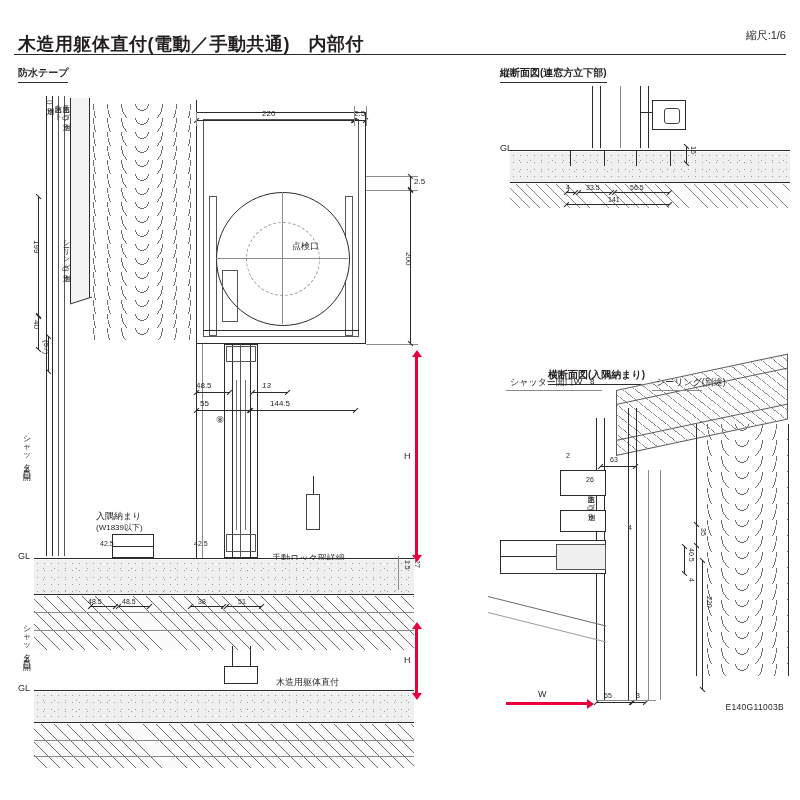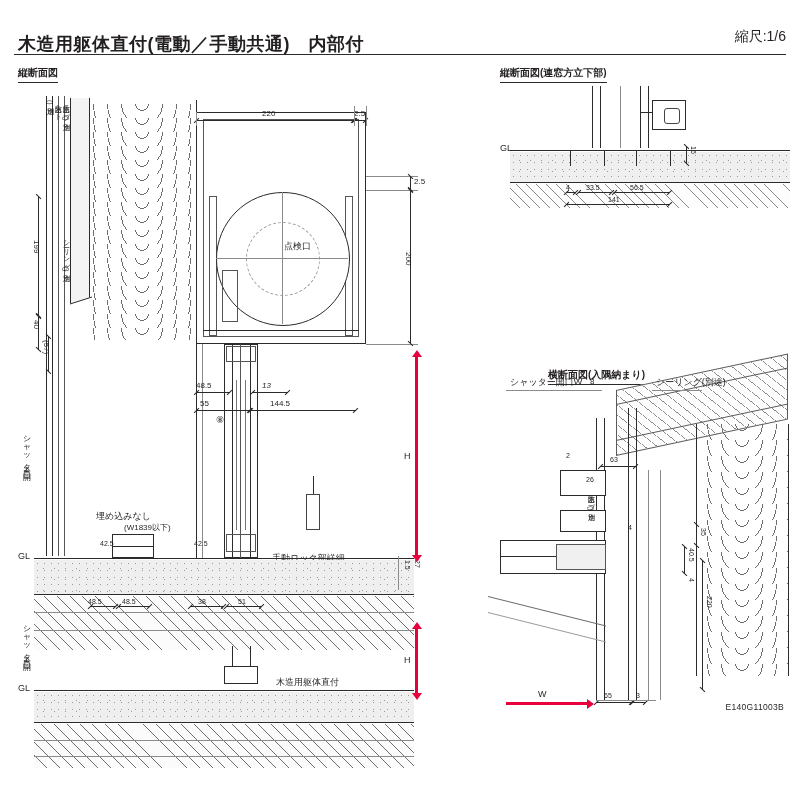--- a/index.html
+++ b/index.html
@@ -14,21 +14,21 @@
   .thin{background:#555;}
   .lt{background:#8b8b8b;}
   .txt{position:absolute;font-size:8px;line-height:1;white-space:nowrap;color:#231f20;}
   .txt9{font-size:9px;}
   .vtxt{writing-mode:vertical-rl;text-orientation:mixed;}
   .box{position:absolute;border:1px solid #2b2b2b;box-sizing:border-box;}
   .fillw{background:#ffffff;}
 
   
   #title{position:absolute;left:18px;top:32px;font-size:18px;font-weight:bold;letter-spacing:.5px;}
-  #scale{position:absolute;right:14px;top:28px;font-size:14px;}
+  #scale{position:absolute;right:14px;top:28px;font-size:11px;}
   #rule{position:absolute;left:14px;top:54px;width:772px;height:1px;background:#2b2b2b;}
   .sechead{position:absolute;font-size:10px;font-weight:bold;}
   .sechead .ul{display:block;border-bottom:1px solid #2b2b2b;padding-bottom:2px;}
 
   
   .concrete{
     background-color:#efefef;
     background-image:
       radial-gradient(#9a9a9a 0.6px, transparent 0.7px),
       radial-gradient(#9a9a9a 0.5px, transparent 0.6px);
@@ -72,21 +72,21 @@
 </head>
 <body>
 
 <div id="sheet">
 
   <div id="title">木造用躯体直付(電動／手動共通)　内部付</div>
   <div id="scale">縮尺:1/6</div>
   <div id="rule"></div>
 
   <div class="sechead" style="left:18px;top:66px;">
-    <span class="ul">縦断面図</span>
+    <span class="ul">防水テープ</span>
   </div>
   <div class="sechead" style="left:500px;top:66px;">
     <span class="ul">縦断面図(連窓方立下部)</span>
   </div>
   <div class="sechead" style="left:500px;top:368px;margin-left:48px;">
     <span class="ul">横断面図(入隅納まり)</span>
   </div>
 
   <div class="code">E140G11003B</div>
 
@@ -112,21 +112,21 @@
   <div class="box fillw" style="left:196px;top:112px;width:170px;height:232px;"></div>
   <div class="box" style="left:203px;top:119px;width:156px;height:218px;border-color:#555;"></div>
   <div class="box" style="left:209px;top:196px;width:8px;height:140px;border-color:#555;"></div>
   <div class="box" style="left:345px;top:196px;width:8px;height:140px;border-color:#555;"></div>
 
   <div class="abs" style="left:216px;top:192px;width:132px;height:132px;border:1px solid #2b2b2b;border-radius:50%;background:#ffffff;"></div>
   <div class="abs" style="left:246px;top:222px;width:72px;height:72px;border:1px dashed #9a9a9a;border-radius:50%;"></div>
   <div class="ln hl lt" style="left:216px;top:258px;width:132px;"></div>
   <div class="ln vl lt" style="left:282px;top:192px;height:132px;"></div>
 
-  <div class="txt txt9" style="left:284px;top:242px;">点検口</div>
+  <div class="txt txt9" style="left:292px;top:242px;">点検口</div>
 
   <div class="box" style="left:222px;top:270px;width:16px;height:52px;border-color:#555;"></div>
   <div class="ln hl" style="left:203px;top:330px;width:156px;"></div>
 
   <div class="dimh" style="left:196px;top:120px;width:158px;"></div>
   <div class="txt" style="left:262px;top:110px;">220</div>
   <div class="dimh" style="left:354px;top:120px;width:12px;"></div>
   <div class="txt" style="left:354px;top:110px;">2.5</div>
   <div class="ln vl lt" style="left:196px;top:112px;height:14px;"></div>
   <div class="ln vl lt" style="left:354px;top:106px;height:20px;"></div>
@@ -169,22 +169,22 @@
   <div class="txt" style="left:270px;top:400px;">144.5</div>
   <div class="txt" style="left:216px;top:416px;font-size:9px;">⑧</div>
 
   <div class="redarrow" style="left:415px;top:356px;height:200px;"></div>
   <div class="txt txt9" style="left:404px;top:452px;">H</div>
 
   <div class="box fillw" style="left:306px;top:494px;width:14px;height:36px;border-color:#444;"></div>
   <div class="ln vl" style="left:313px;top:476px;height:18px;"></div>
   <div class="txt txt9" style="left:272px;top:554px;">手動ロック部詳細</div>
 
-  <div class="txt txt9" style="left:96px;top:512px;">埋め込みなし</div>
-  <div class="txt" style="left:96px;top:524px;margin-left:28px;">(W1839以下)</div>
+  <div class="txt txt9" style="left:96px;top:512px;">入隅納まり</div>
+  <div class="txt" style="left:96px;top:524px;">(W1839以下)</div>
   <div class="box fillw" style="left:112px;top:534px;width:42px;height:24px;"></div>
   <div class="ln hl" style="left:112px;top:546px;width:42px;"></div>
   <div class="txt" style="left:100px;top:540px;font-size:7px;">42.5</div>
   <div class="txt" style="left:100px;top:566px;font-size:7px;">2</div>
 
   <div class="ln hl" style="left:34px;top:558px;width:380px;background:#2b2b2b;"></div>
   <div class="txt txt9" style="left:18px;top:552px;">GL</div>
 
   <div class="abs concrete" style="left:34px;top:560px;width:380px;height:34px;"></div>
   <div class="ln hl" style="left:34px;top:594px;width:380px;"></div>

